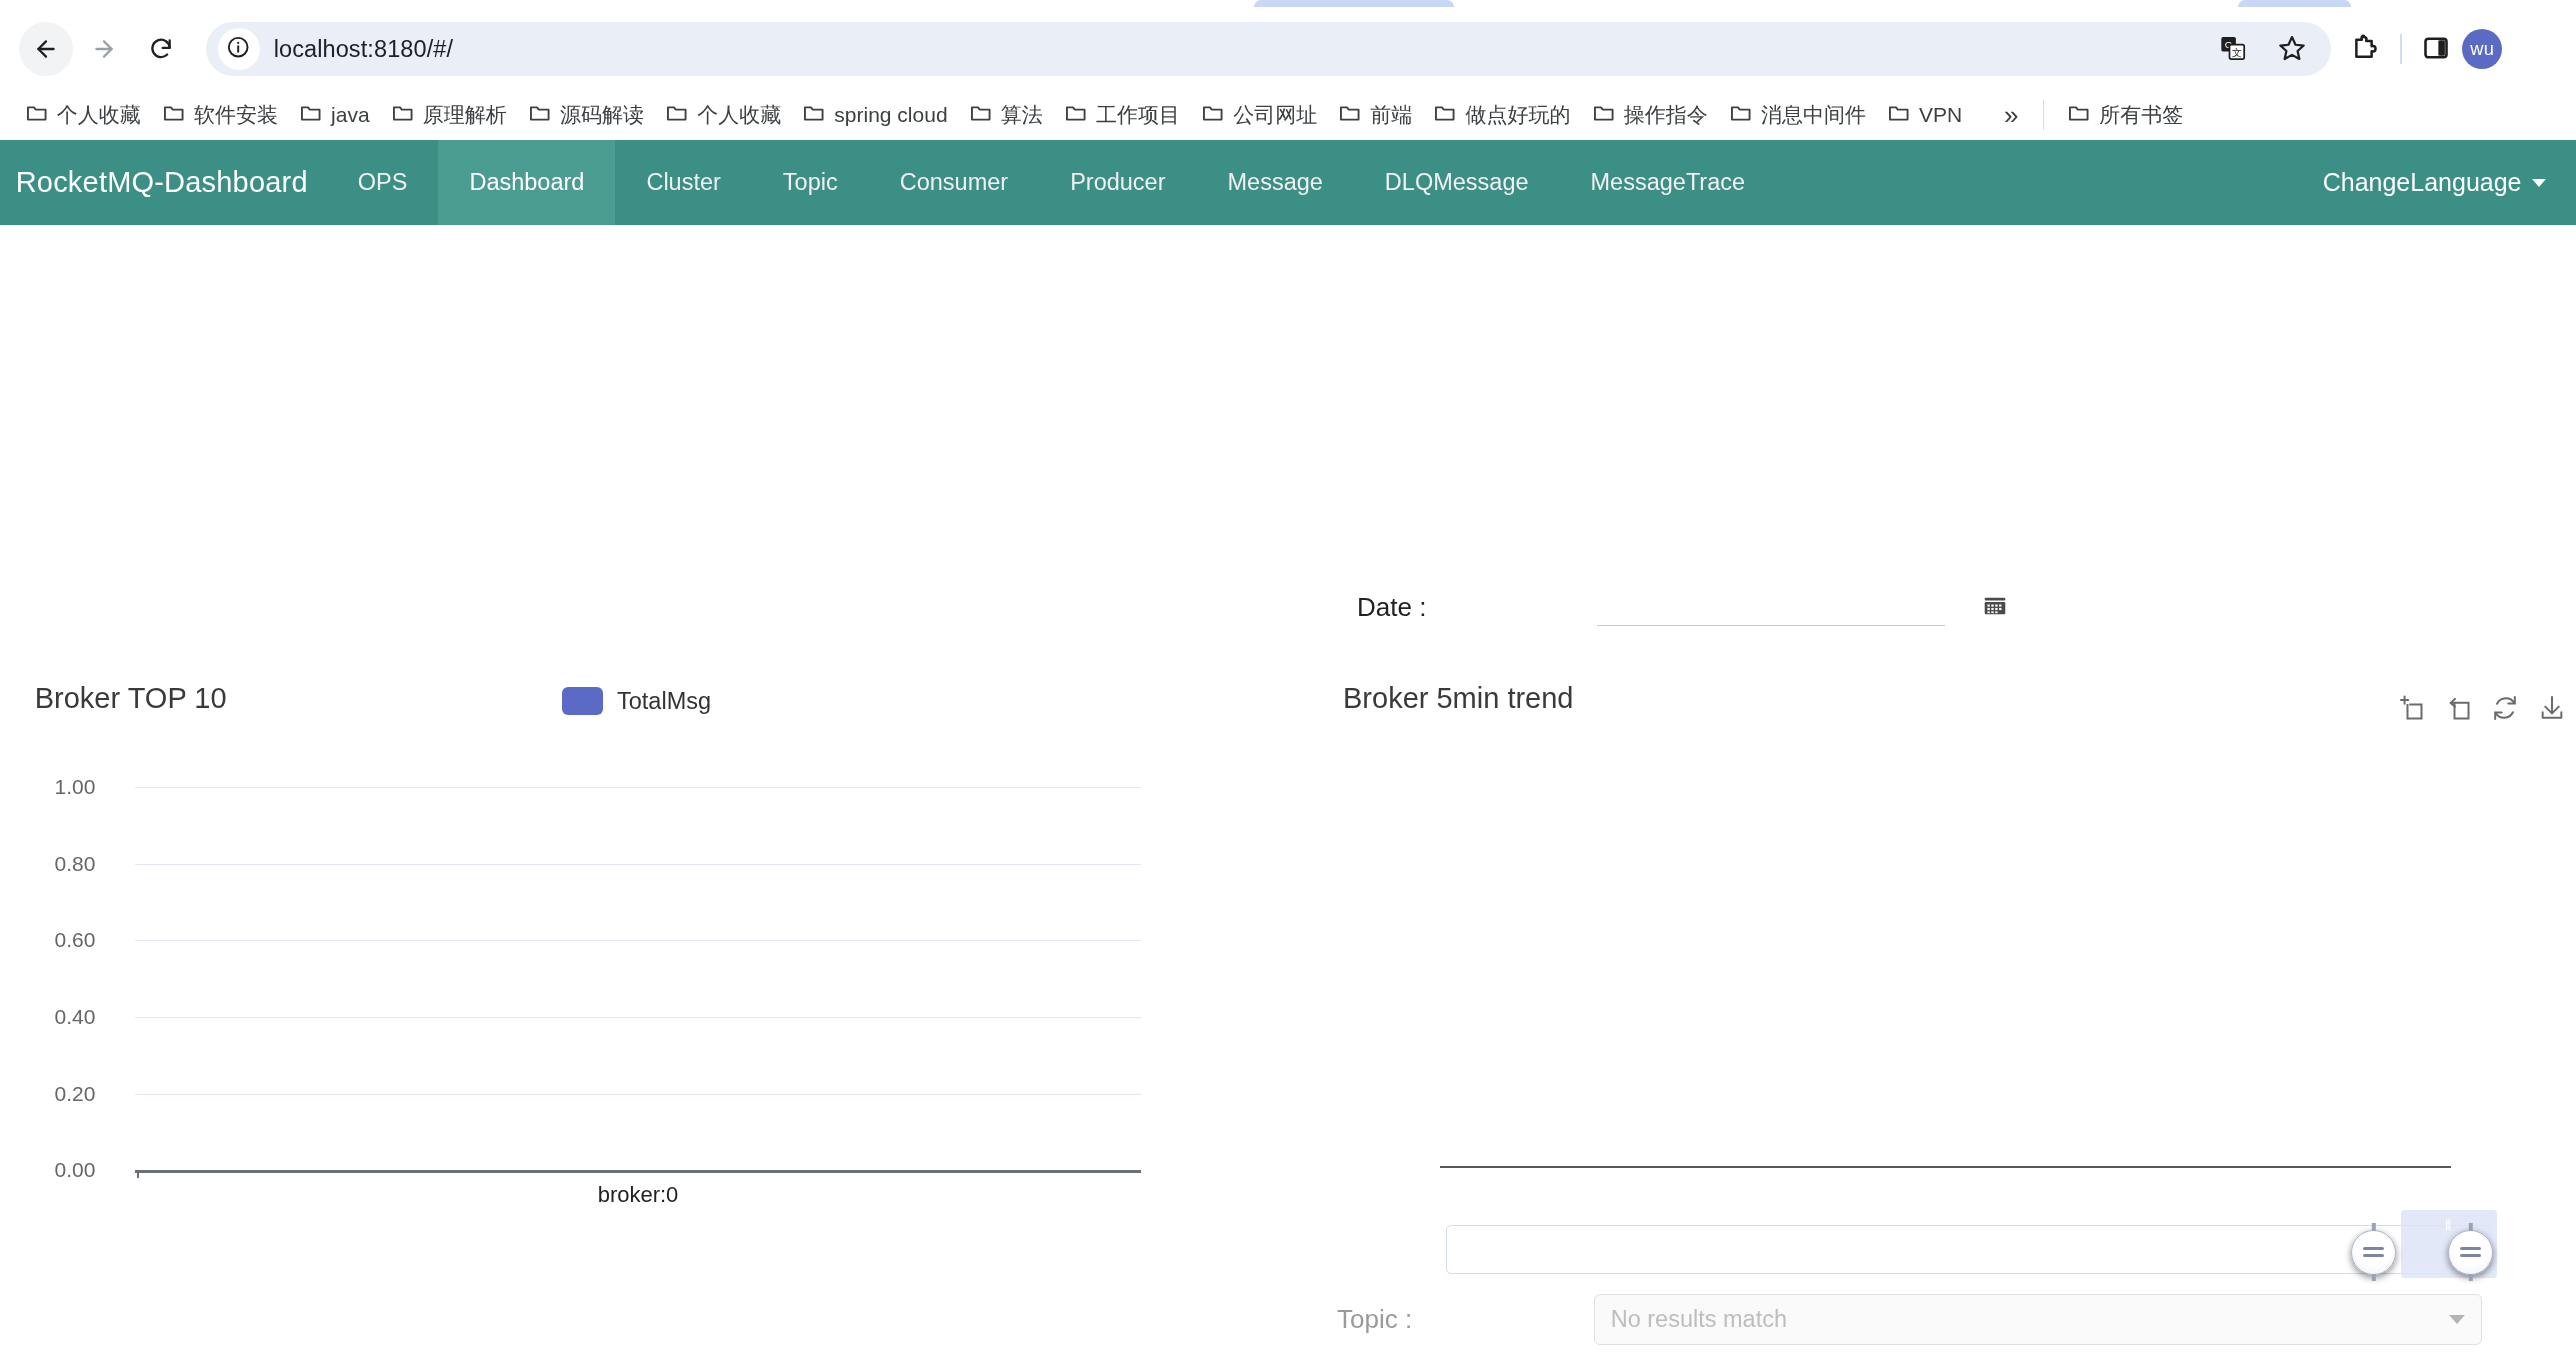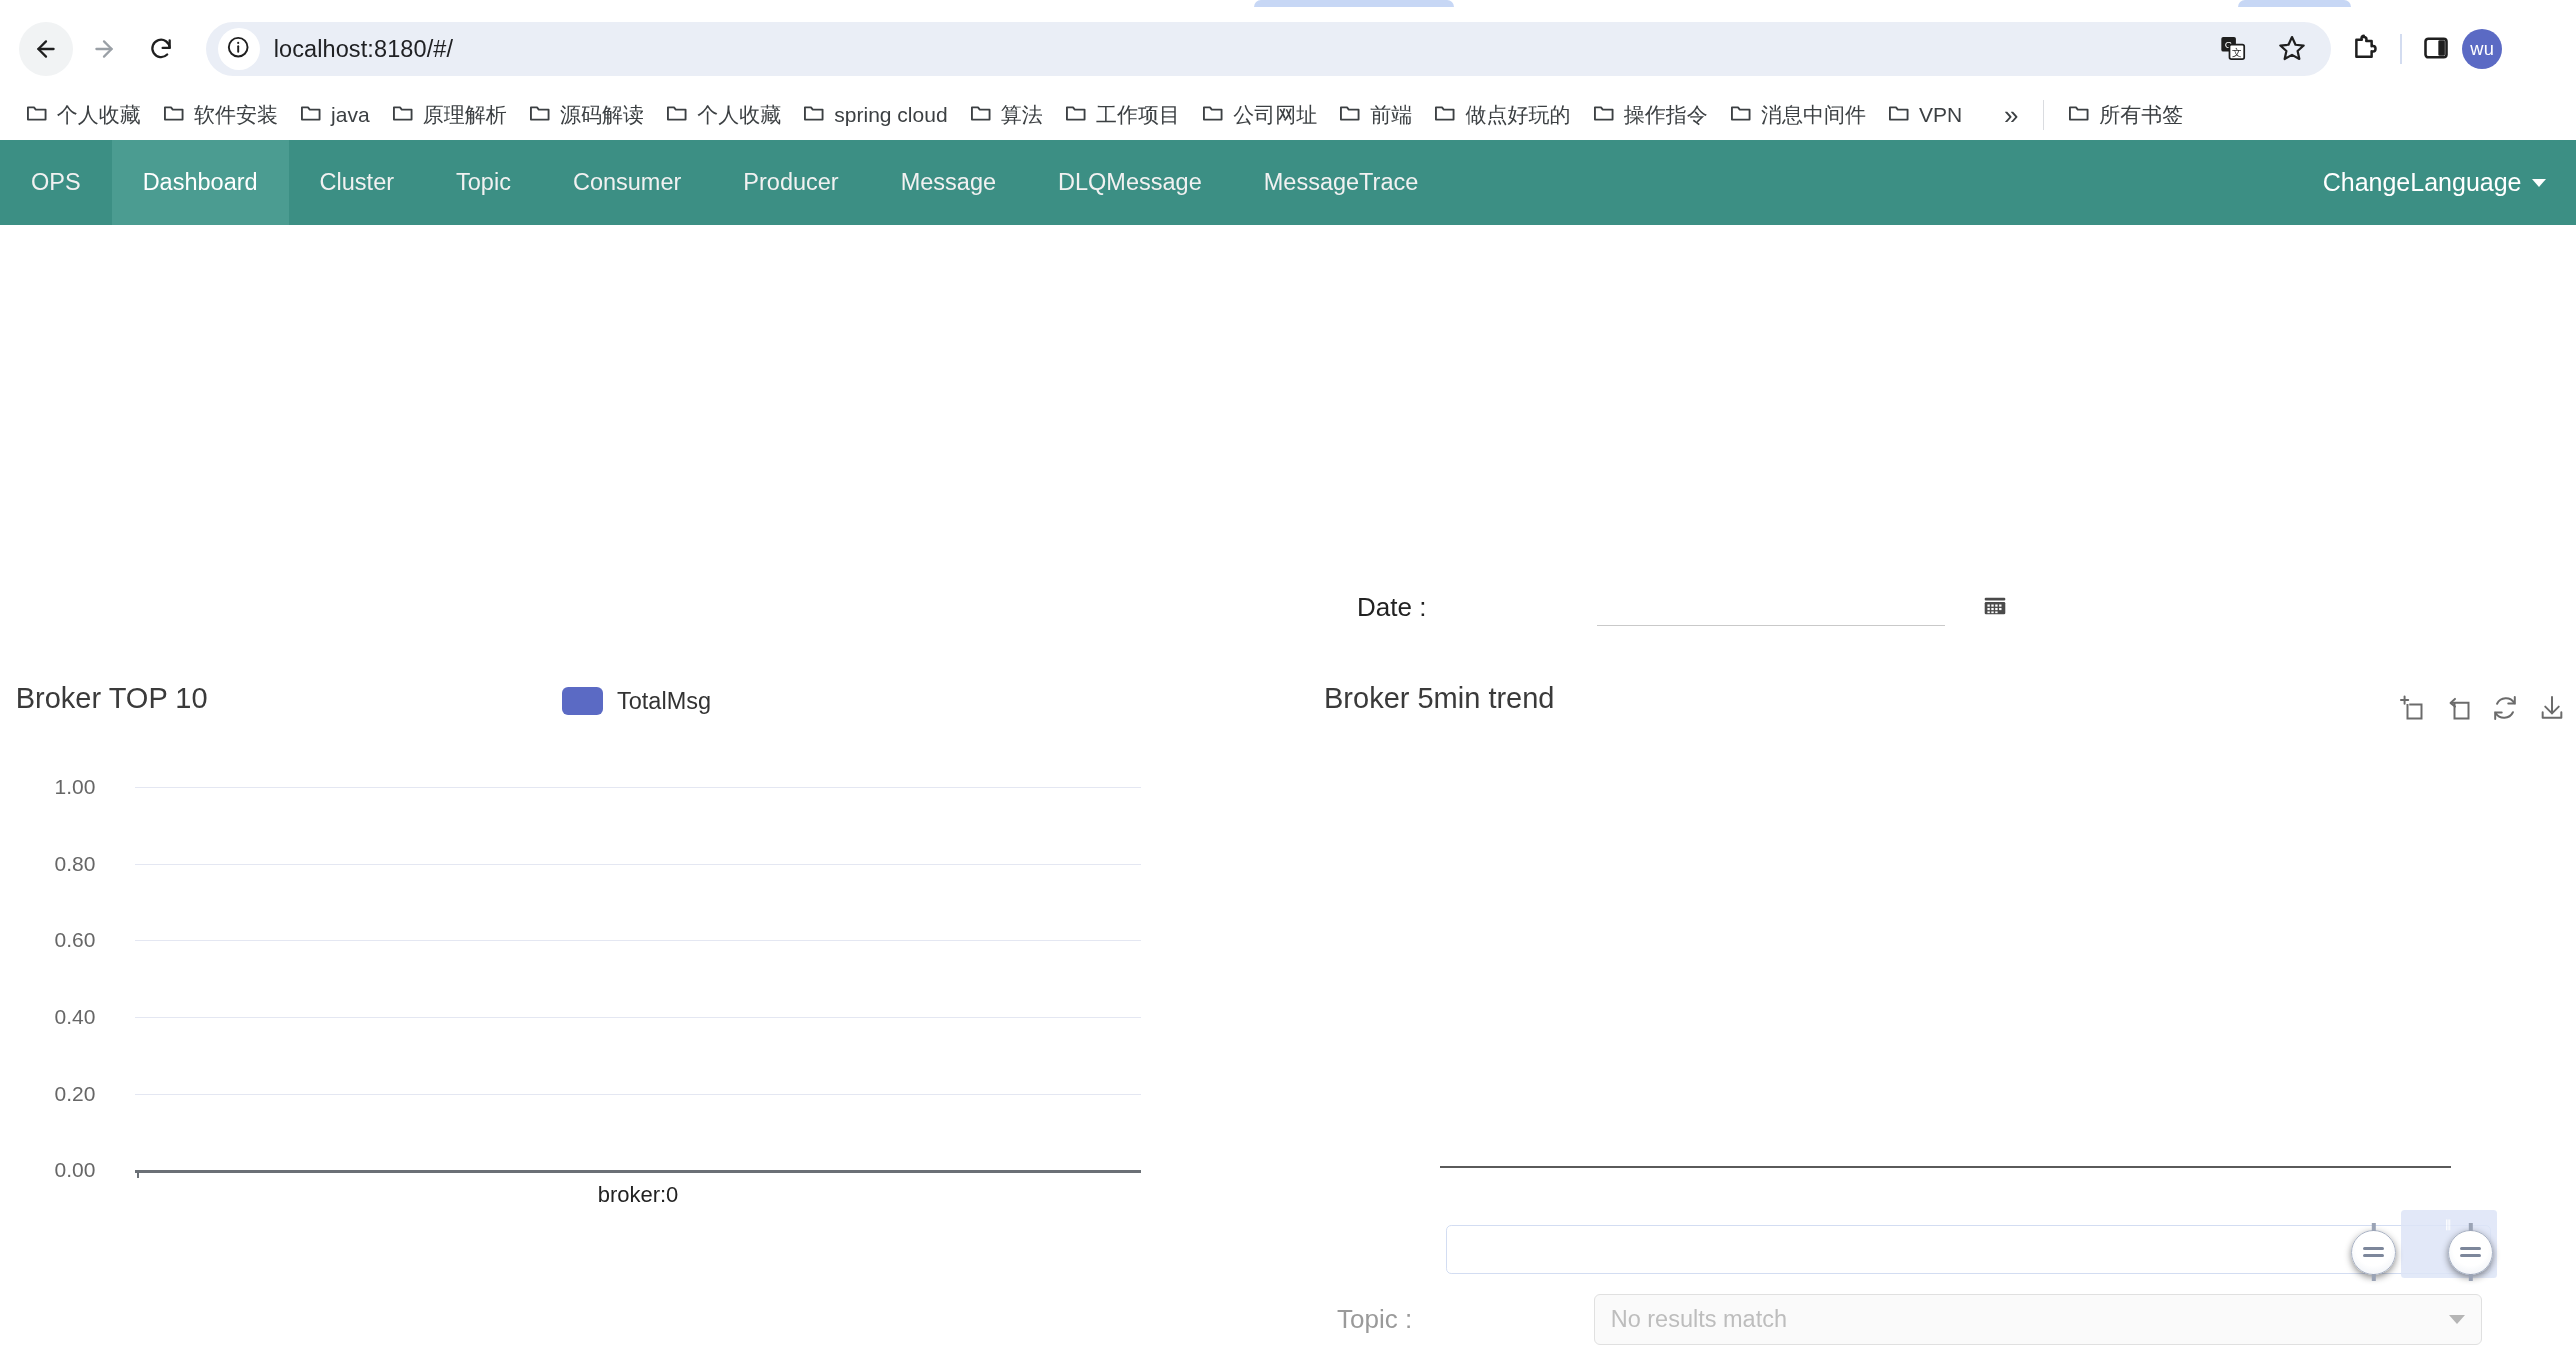--- a/index.html
+++ b/index.html
@@ -115,21 +115,21 @@
   }
   .date-label { font-size: 26px; color: #222; margin-right: 171px; }
   .date-input {
     width: 348px; height: 37px; border: none; border-bottom: 1.7px solid #c9c9c9;
     background: transparent; font-size: 22.6px; outline: none; color: #222;
   }
   .cal-icon { margin-left: 37px; color: #444; }
 
   
   .panel { position: absolute; }
-  .panel-title { font-size: 29px; color: #3a3a3a; white-space: nowrap; }
+  .panel-title { font-size: 29px; color: #3a3a3a; white-space: nowrap; margin-left: 19px; }
 
   .legend-bar {
     display: flex; align-items: center; gap: 14px;
   }
   .legend-swatch {
     width: 41px; height: 28px; border-radius: 6.1px; background: #5b6ac4;
   }
   .legend-text { font-size: 23.5px; color: #333; }
 
   .toolbox { display: flex; align-items: center; gap: 19px; color: #6b6b6b; }
@@ -384,20 +384,21 @@
     <div class="bm">
       <span class="folder"><svg width="23.5" height="23.5" viewBox="0 0 24 24" fill="none" stroke="#3c4043" stroke-width="1.9" stroke-linejoin="round">
             <path d="M3 6.5h6.2l1.8 2.3H21V19H3z"></path>
           </svg></span>
       <span>所有书签</span>
     </div>
   </div>
 </div>
 
 <div class="appnav">
+  <div class="brand">RocketMQ-Dashboard</div>
   <div class="navitem">OPS</div>
   <div class="navitem active">Dashboard</div>
   <div class="navitem">Cluster</div>
   <div class="navitem">Topic</div>
   <div class="navitem">Consumer</div>
   <div class="navitem">Producer</div>
   <div class="navitem">Message</div>
   <div class="navitem">DLQMessage</div>
   <div class="navitem">MessageTrace</div>
   <div class="navspacer"></div>

